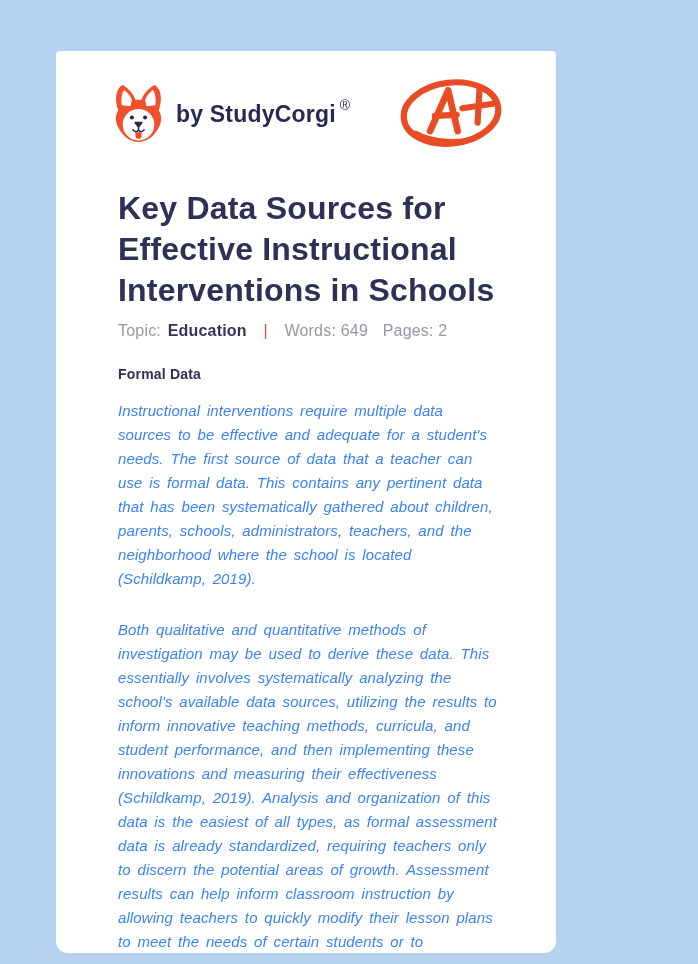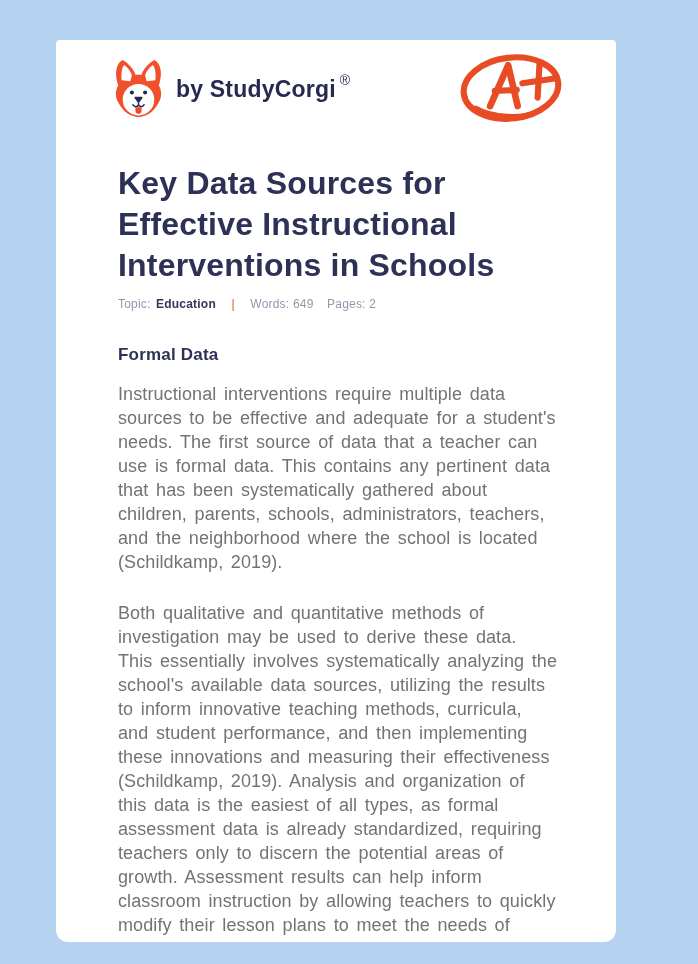--- a/index.html
+++ b/index.html
@@ -6,27 +6,27 @@
   html, body {
     width: 698px;
     height: 964px;
     overflow: hidden;
     background: #b5d3f0;
     font-family: "Liberation Sans", "DejaVu Sans", sans-serif;
   }
   .card {
     position: absolute;
     left: 56px;
-    top: 40px;
-    width: 560px;
+    top: 51px;
+    width: 500px;
     height: 902px;
     background: #ffffff;
     border-radius: 4px 4px 12px 12px;
     overflow: hidden;
-    padding: 11px 58px 0 62px;
+    padding: 25px 58px 0 62px;
   }
   
   .card-header {
     display: flex;
     align-items: center;
     justify-content: space-between;
     height: 76px;
     margin-bottom: 36px;
   }
   .brand {
@@ -54,48 +54,49 @@
   
   .title {
     font-size: 32px;
     line-height: 41px;
     font-weight: 700;
     color: #2e3156;
     letter-spacing: 0.2px;
     margin-bottom: 11px;
   }
   .meta {
-    font-size: 12px;
+    font-size: 16px;
     color: #9397ab;
     letter-spacing: 0.2px;
-    margin-bottom: 34px;
+    margin-bottom: 26px;
   }
   .meta-topic {
     color: #33365b;
     font-weight: 600;
     text-decoration: none;
     cursor: pointer;
     margin-left: 2px;
   }
   .meta-sep { color: #e05128; margin: 0 12px; }
   .meta-words { margin-right: 10px; }
   .section-heading {
-    font-size: 17px;
+    font-size: 14px;
     font-weight: 700;
     color: #2e3156;
     letter-spacing: 0.2px;
     margin-bottom: 17px;
   }
   .body-text {
-    font-size: 18px;
+    font-size: 15px;
     line-height: 24px;
-    color: #737373;
+    color: #3b82f6;
     letter-spacing: 0.1px;
     word-spacing: 2.5px;
     margin-bottom: 27px;
+    font-style: italic;
   }
   .section-heading.second { margin-top: 18px; }
 </style>
 </head>
 <body>
 
 <div class="card">
 
   <header class="card-header">
     <a class="brand">

